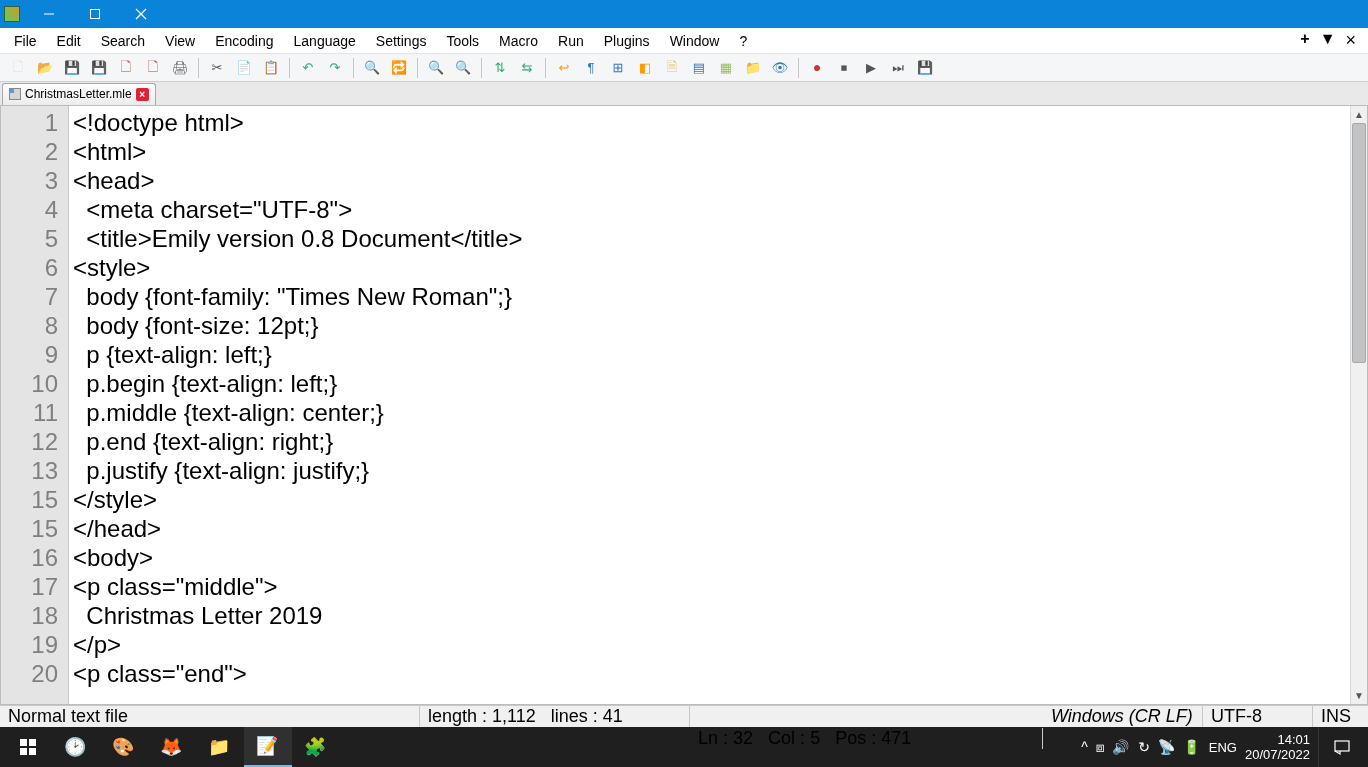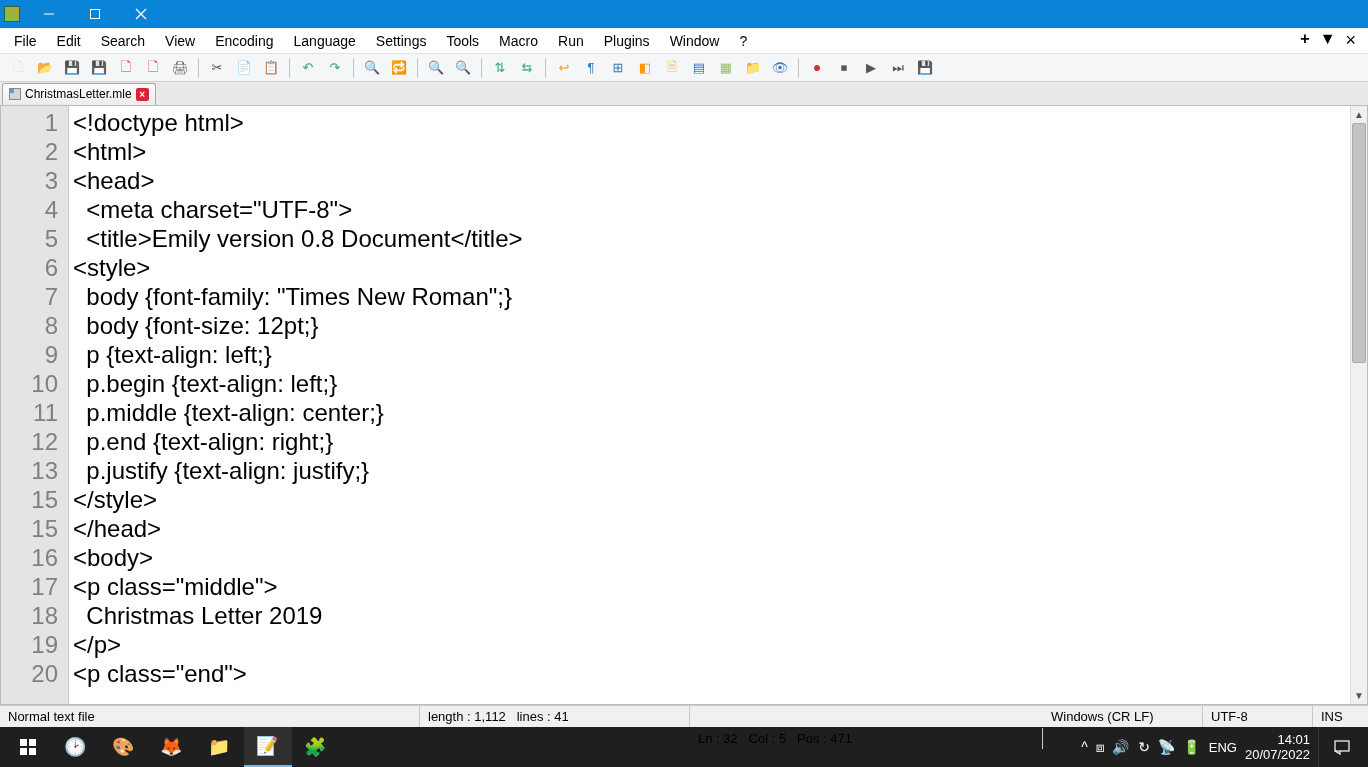--- a/index.html
+++ b/index.html
@@ -68,21 +68,21 @@
   .vscroll { width: 17px; background: #f0f0f0; display: flex; flex-direction: column;
     border-left: 1px solid #dcdcdc; }
   .vscroll .arrow { height: 17px; display:flex; align-items:center; justify-content:center;
     color:#555; font-size:10px; background:#f0f0f0; cursor:pointer; }
   .vscroll .track { flex:1; background:#f0f0f0; position:relative; }
   .vscroll .thumb { position:absolute; top:0; left:1px; right:1px; height:240px;
     background:#c2c3c4; border:1px solid #a8a9aa; border-radius:2px; }
 
   .statusbar {
     height: 22px; background: #f0f0f0; border-top: 1px solid #c8c8c8; display: flex;
-    align-items: center; font-size: 13px; color: #000;
+    align-items: center; font-size: 18px; color: #000;
   }
   .statusbar .cell { padding: 0 8px; border-right: 1px solid #c8c8c8; height: 100%;
     display:flex; align-items:center; white-space:nowrap; }
   .statusbar .grow1 { width: 420px; }
   .statusbar .grow2 { flex: 1; margin-top: 43px; }
 
   .taskbar {
     height: 40px; background: #1f1f1f; display: flex; align-items: center; color: #fff;
     padding: 0 4px;
   }
@@ -253,21 +253,21 @@
     <span>41</span>
   </div>
   <div class="cell grow2">
     <span>Ln :</span>&nbsp;
     <span>32</span>&nbsp;&nbsp;&nbsp;
     <span>Col :</span>&nbsp;
     <span>5</span>&nbsp;&nbsp;&nbsp;
     <span>Pos :</span>&nbsp;
     <span>471</span>
   </div>
-  <div class="cell" style="width:160px;">Windows (CR LF)</div>
+  <div class="cell" style="width:160px;font-style:italic;">Windows (CR LF)</div>
   <div class="cell" style="width:110px;text-align:right;">UTF-8</div>
   <div class="cell" style="width:55px;border-right:none;">INS</div>
 </div>
 
 <div class="taskbar">
   <div class="task-icon">
     <svg width="16" height="16">
         <rect x="0" y="0" width="7" height="7" fill="#fff"></rect>
         <rect x="9" y="0" width="7" height="7" fill="#fff"></rect>
         <rect x="0" y="9" width="7" height="7" fill="#fff"></rect>

